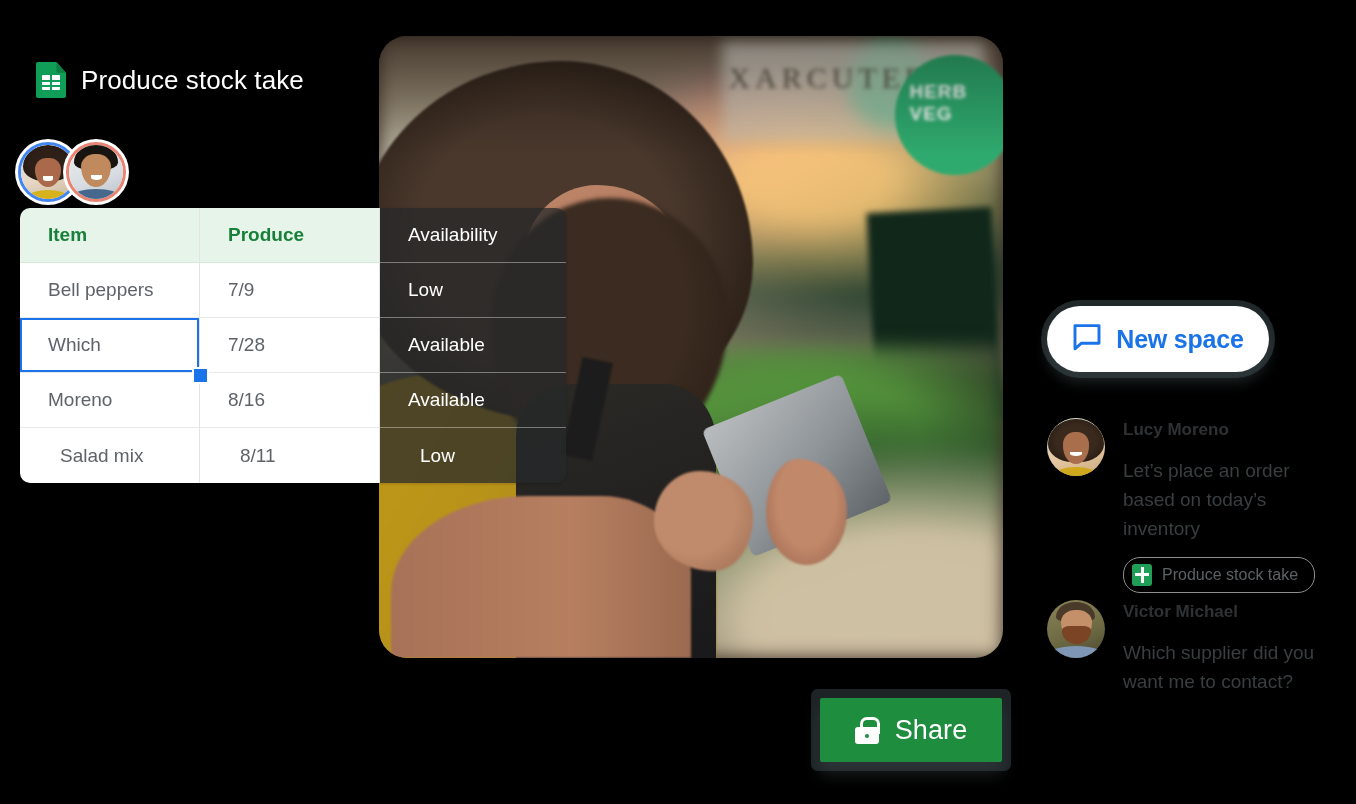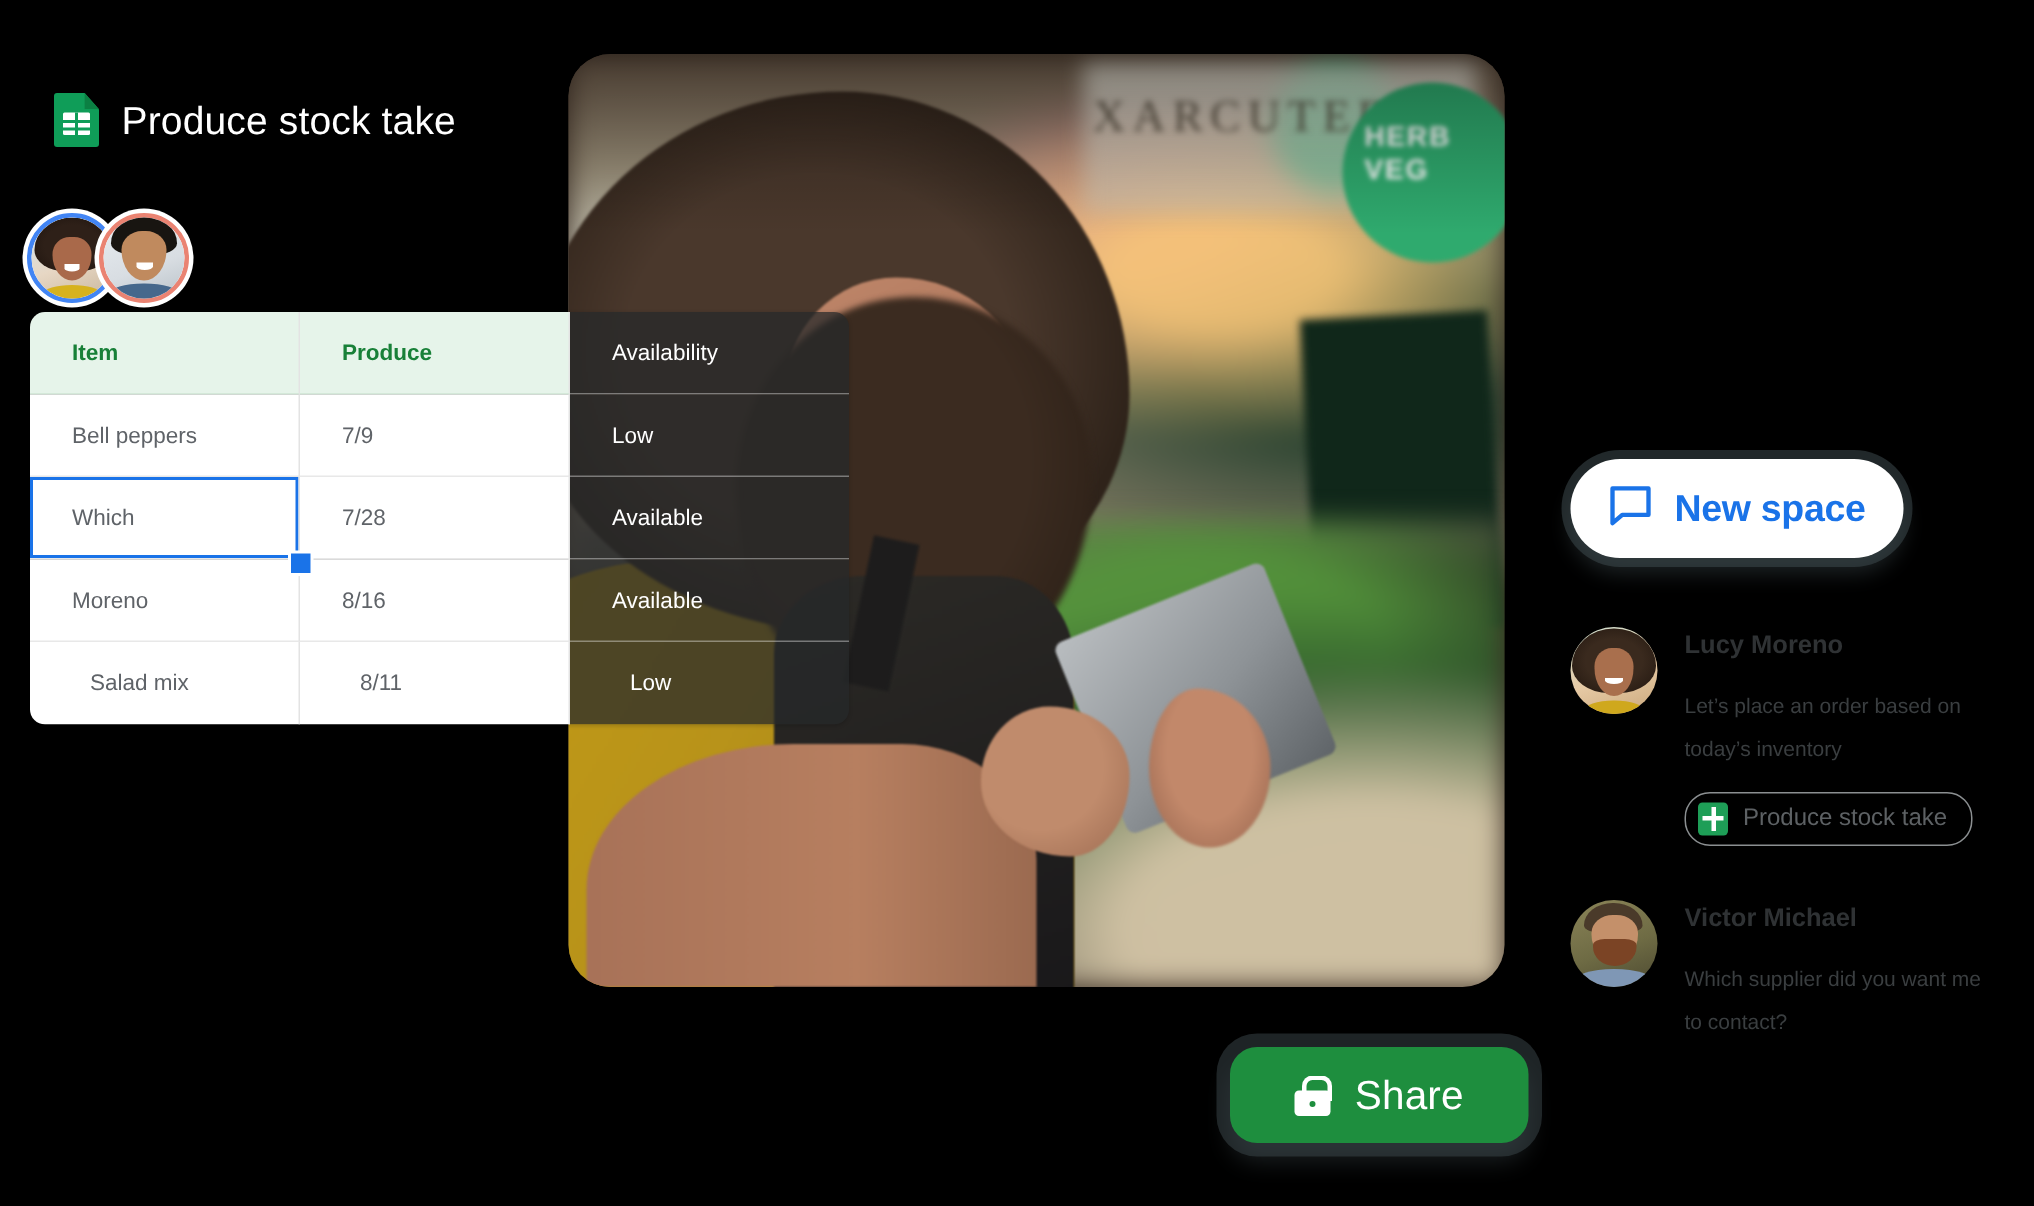--- a/index.html
+++ b/index.html
@@ -298,21 +298,21 @@
   .sheet-row {
     display: flex;
     height: 55px;
   }
   .sheet-row.header { height: 55px; }
   .cell {
     box-sizing: border-box;
     display: flex;
     align-items: center;
     padding-left: 28px;
-    font-size: 15px;
+    font-size: 19px;
     color: #5f6368;
     background: #ffffff;
     border-right: 1px solid #e3e3e3;
     border-bottom: 1px solid #e8e8e8;
   }
   .c-item { width: 180px; }
   .c-delivery { width: 180px; }
   .c-avail {
     width: 186px;
     border-right: none;
@@ -529,21 +529,21 @@
   }
   .msg-body { padding-top: 2px; }
   .msg-name {
     color: #2f3234;
     font-size: 17px;
     font-weight: bold;
     margin-bottom: 9px;
   }
   .msg-text {
     color: #3a3e40;
-    font-size: 14px;
+    font-size: 19px;
     line-height: 29px;
     max-width: 210px;
     margin-top: 16px;
   }
   .attach-chip {
     margin-top: 14px;
     display: inline-flex;
     align-items: center;
     gap: 10px;
     height: 34px;
@@ -574,24 +574,24 @@
     left: 3px; top: 8.5px;
     width: 14px; height: 3px;
     background: #fff;
   }
 
   
   .share-btn {
     position: absolute;
     left: 820px;
     top: 698px;
-    width: 199px;
+    width: 182px;
     height: 64px;
     background: #1e8e3e;
-    border-radius: 18px;
+    border-radius: 2px;
     display: flex;
     align-items: center;
     justify-content: center;
     gap: 16px;
     box-shadow:
       0 0 0 9px rgba(60,72,76,.5),
       0 12px 16px rgba(60,72,76,.45);
     z-index: 12;
   }
   .share-btn .label {

